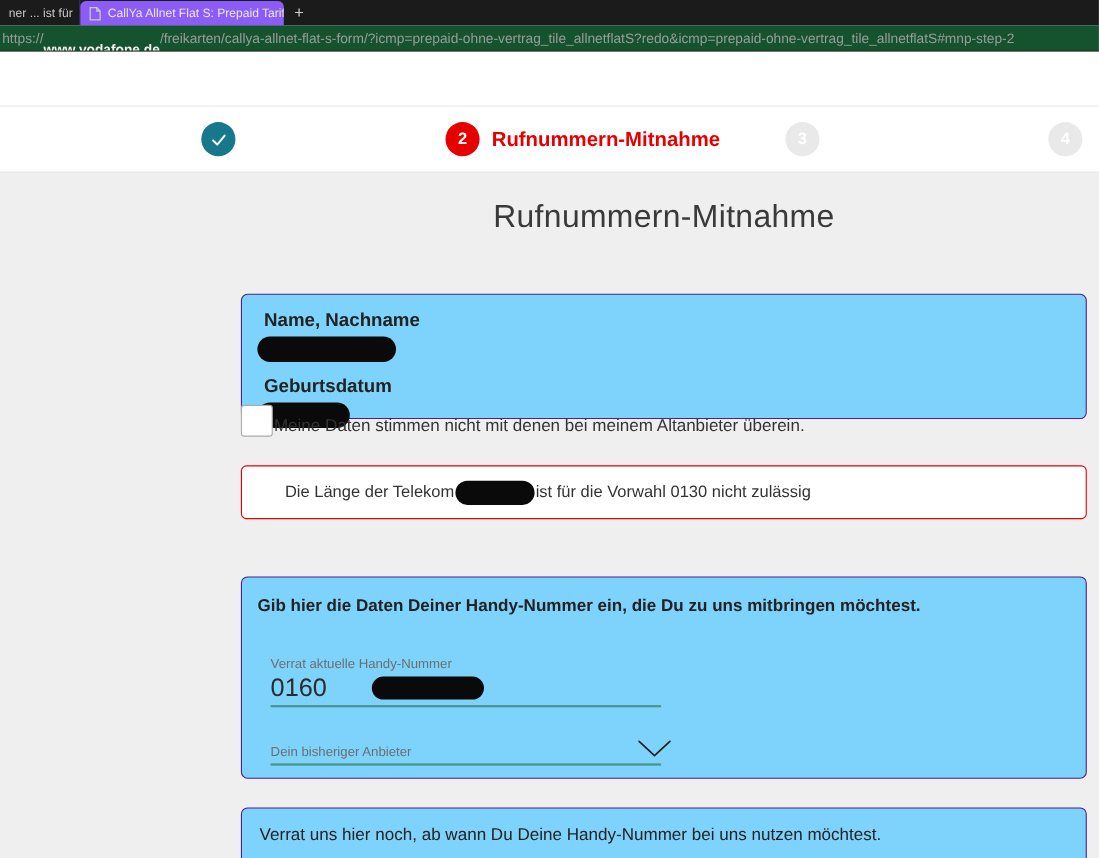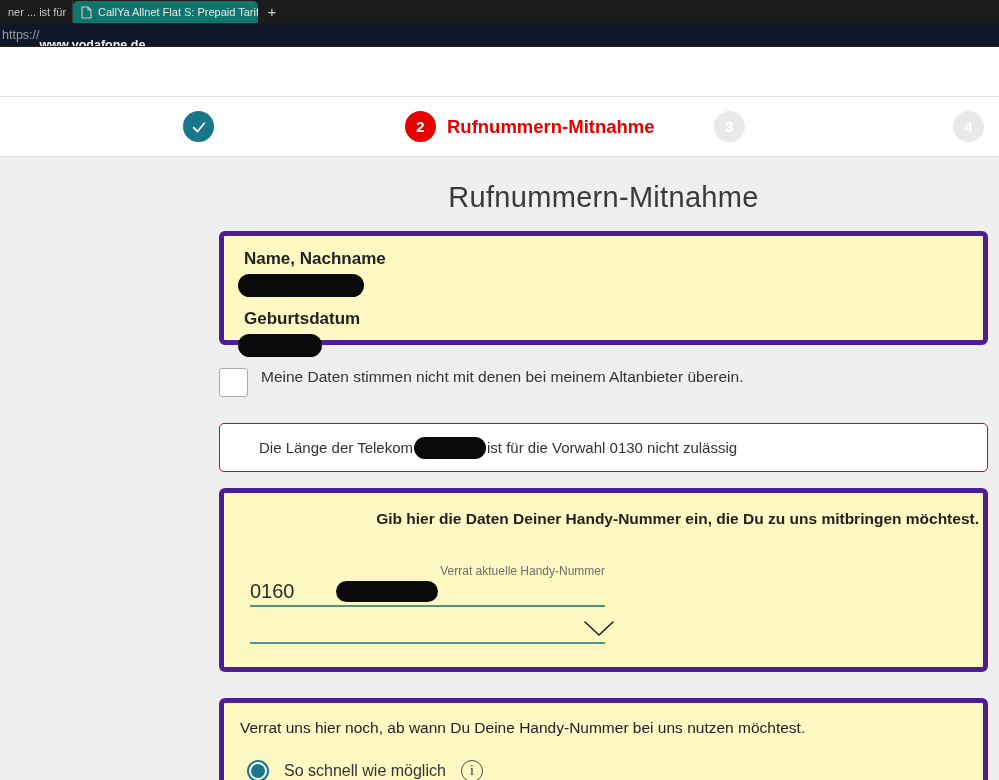--- a/index.html
+++ b/index.html
@@ -9,26 +9,26 @@
     overflow: hidden; background: #efefef;
   }
 
   
   .tabbar {
     height: 23px; background: #1b1b1b; display: flex; align-items: stretch;
     color: #cfcfcf; font-size: 11px;
   }
   .tab { display: flex; align-items: center; gap: 6px; padding: 0 8px; white-space: nowrap; overflow: hidden; }
   .tab.partial { width: 73px; border-right: 1px solid #3a3a3a; color: #c7c7c7; }
-  .tab.active { width: 185px; background: #0f766e; border-radius: 5px 5px 0 0; margin-top: 1px; color: #e8e8e8; }
+  .tab.active { width: 185px; background: #8b5cf6; border-radius: 5px 5px 0 0; margin-top: 1px; color: #e8e8e8; }
   .tab .close { margin-left: auto; color: #b5b5b5; font-size: 10px; line-height: 1; }
   .page-icon { width: 11px; height: 13px; flex: 0 0 auto; }
   .newtab { width: 28px; display: flex; align-items: center; justify-content: center; color: #cfcfcf; font-size: 15px; font-weight: 300; }
   .urlbar {
-    height: 24px; background: #0f172a; display: flex; align-items: center;
+    height: 24px; background: #14532d; display: flex; align-items: center;
     font-size: 12.5px; color: #9b9b9b; padding-left: 2px; white-space: nowrap; overflow: hidden;
     border-bottom: 1px solid #242424;
   }
   .urlbar .domain { color: #f2f2f2; font-weight: bold; margin-top: 21px; }
 
   
   .header-band { height: 50px; background: #ffffff; border-bottom: 1px solid #e4e4e4; }
 
   
   .stepper { position: relative; height: 60px; background: #ffffff; border-bottom: 1px solid #e2e2e2; }
@@ -49,49 +49,49 @@
   
   .content { position: relative; height: 622px; background: #efefef; }
   .container { position: absolute; left: 219px; width: 769px; }
 
   .page-title {
     top: 24px; text-align: center; font-size: 29px; font-weight: 300;
     color: #3a3a3a; letter-spacing: 0.3px;
   }
 
   .card {
-    background: #fef9c3; border: 5px solid #4c1d95; border-radius: 6px;
+    background: #7dd3fc; border: 1px solid #4c1d95; border-radius: 6px; margin-top: 36px;
   }
   .summary-card { top: 74px; height: 114px; padding: 13px 20px; }
   .summary-label { font-size: 17px; font-weight: bold; color: #222222; margin-bottom: 5px; }
   .blob { background: #0a0a0a; border-radius: 50px; }
   .blob-name { width: 126px; height: 23px; margin: 0 0 12px -6px; }
   .blob-birth { width: 84px; height: 23px; margin-left: -6px; }
 
-  .checkbox-row { top: 211px; display: flex; align-items: flex-start; gap: 13px; }
+  .checkbox-row { top: 211px; display: flex; align-items: flex-end; gap: 1px; }
   .checkbox {
     width: 29px; height: 29px; background: #ffffff; border: 1px solid #ababab;
     border-radius: 3px; flex: 0 0 auto;
   }
   .checkbox-label { font-size: 15.5px; color: #333333; }
 
   .error-box {
     top: 266px; height: 49px; background: #ffffff; border: 1px solid #e60000;
     border-radius: 5px; display: flex; align-items: center; padding-left: 39px;
     font-size: 15px; color: #333333;
   }
   .blob-error { width: 72px; height: 22px; margin: 0 1px; }
 
-  .form-card { top: 331px; height: 184px; padding: 17px 4px 0 14px; text-align: right; }
+  .form-card { top: 331px; height: 184px; padding: 17px 4px 0 14px; }
   .form-intro { font-size: 15.5px; font-weight: bold; color: #222222; }
   .field { position: relative; margin-left: 12px; width: 355px; border-bottom: 2px solid #4a9488; padding-bottom: 2px; }
   .field-phone { margin-top: 36px; }
   .field-provider { margin-top: 33px; }
   .field-label { font-size: 12px; color: #6e6e6e; margin-bottom: 2px; }
-  .field-value { font-size: 20px; color: #2b2b2b; display: flex; align-items: center; gap: 40px; }
+  .field-value { font-size: 23px; color: #2b2b2b; display: flex; align-items: center; gap: 40px; }
   .blob-phone { width: 102px; height: 21px; margin-left: 1px; }
   .chevron-down { position: absolute; right: -10px; bottom: 4px; }
 
   .schedule-card { top: 541px; height: 130px; padding: 16px 20px 0 16px; border-radius: 6px 6px 0 0; }
   .schedule-intro { font-size: 15.5px; font-weight: normal; color: #222222; }
   .radio-row { display: flex; align-items: center; margin-top: 23px; margin-left: 7px; gap: 15px; }
   .radio {
     width: 22px; height: 22px; border-radius: 50%; border: 2px solid #17788c;
     display: flex; align-items: center; justify-content: center; background: #ffffff; flex: 0 0 auto;
   }
@@ -120,20 +120,21 @@
       </svg>
       <span>CallYa Allnet Flat S: Prepaid Tarif</span>
 
     </div>
     <div class="newtab">+</div>
   </div>
 
   <div class="urlbar">
     <span>https://</span>
       <span class="domain">www.vodafone.de</span>
+      <span>/freikarten/callya-allnet-flat-s-form/?icmp=prepaid-ohne-vertrag_tile_allnetflatS?redo&amp;icmp=prepaid-ohne-vertrag_tile_allnetflatS#mnp-step-2</span>
   </div>
 
   <div class="header-band"></div>
 
   <div class="stepper">
     <div class="step-circle step-done">
       <svg width="18" height="18" viewBox="0 0 24 24">
         <polyline points="5,13 10,18 19,7" fill="none" stroke="#ffffff" stroke-width="2.4" stroke-linecap="round" stroke-linejoin="round"></polyline>
       </svg>
     </div>
@@ -176,20 +177,21 @@
 
       <div class="field field-phone">
         <div class="field-label">Verrat aktuelle Handy-Nummer</div>
         <div class="field-value">
           <span>0160</span>
           <span class="blob blob-phone"></span>
         </div>
       </div>
 
       <div class="field field-provider">
+        <div class="field-label">Dein bisheriger Anbieter</div>
         <svg class="chevron-down" width="32" height="18" viewBox="0 0 32 18">
           <polyline points="2,2 16,15 30,2" fill="none" stroke="#222222" stroke-width="1.6" stroke-linecap="round" stroke-linejoin="round"></polyline>
         </svg>
       </div>
     </div>
 
     <div class="container card schedule-card">
       <div class="schedule-intro">Verrat uns hier noch, ab wann Du Deine Handy-Nummer bei uns nutzen möchtest.</div>
       <div class="radio-row">
         <div class="radio">

